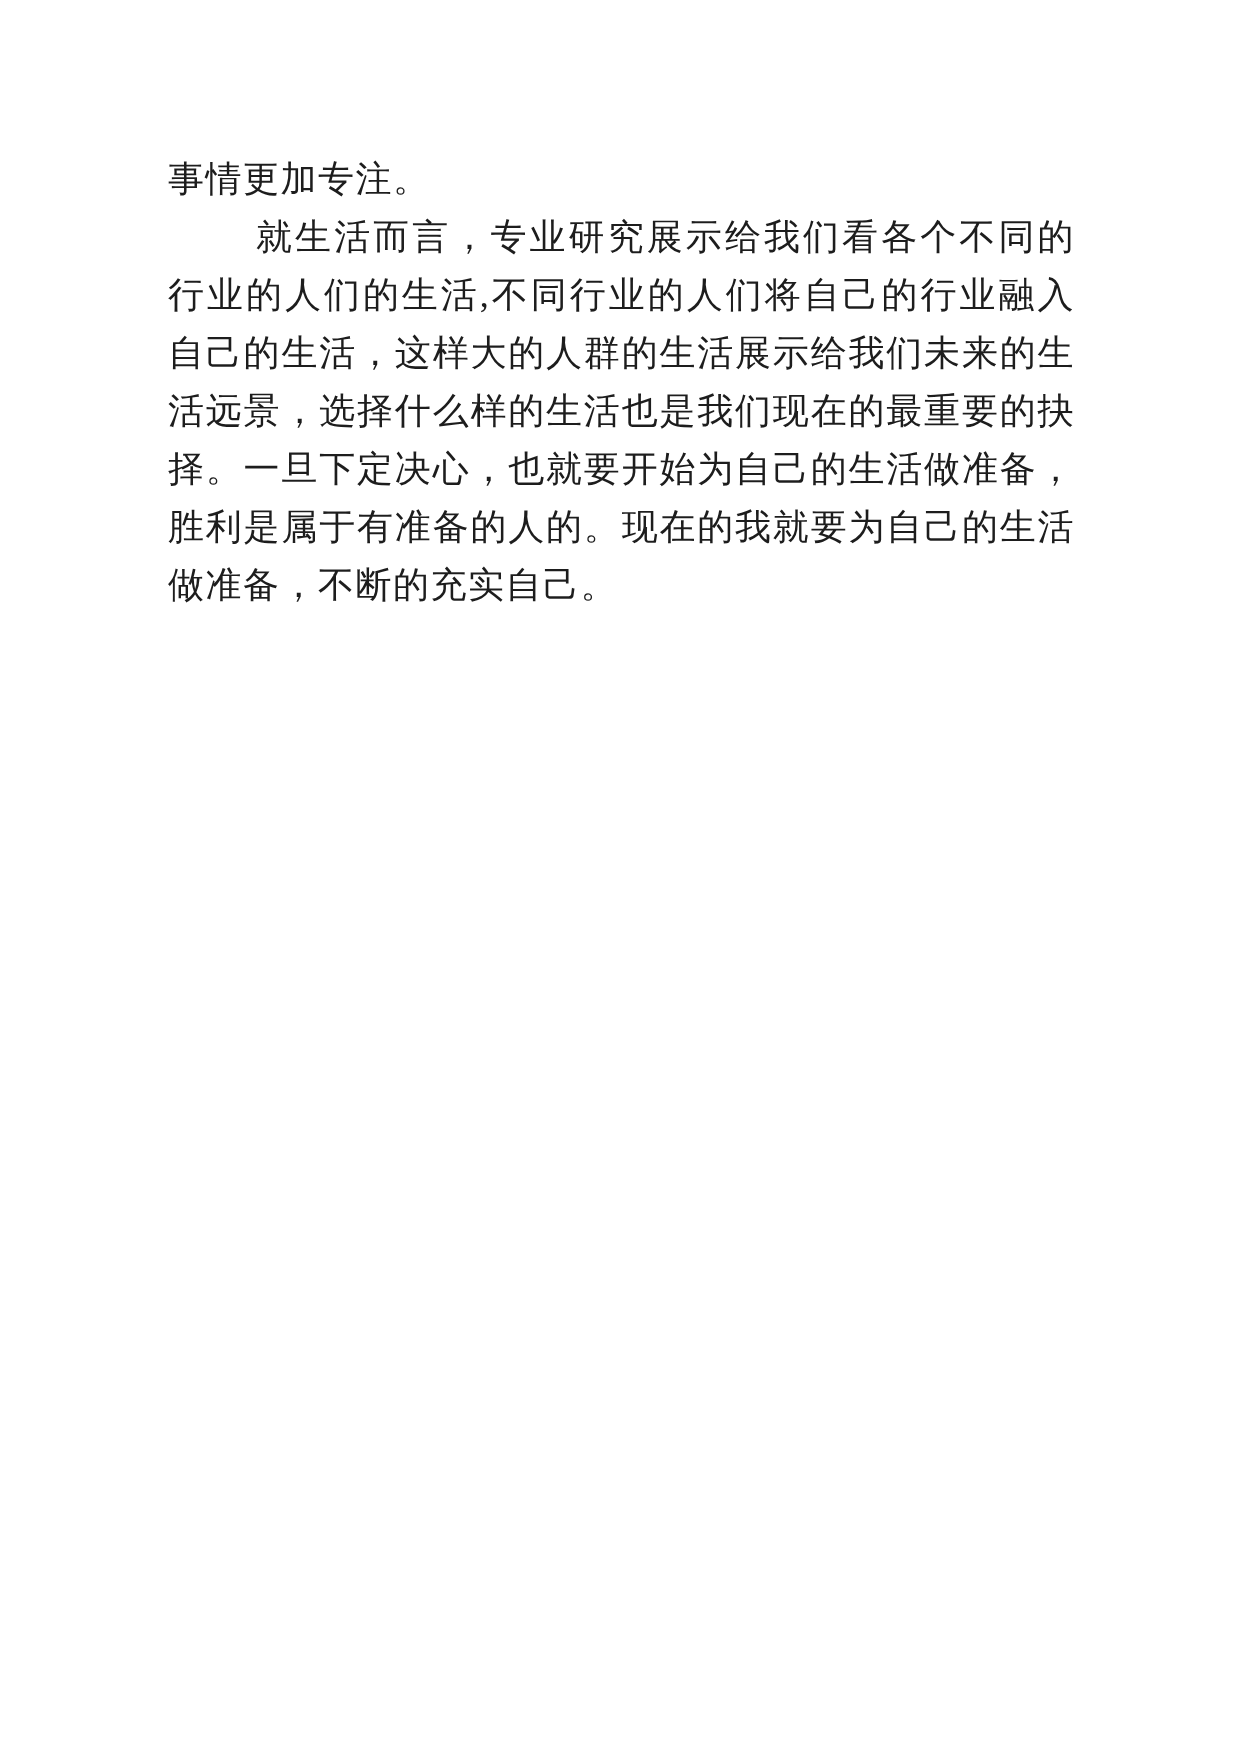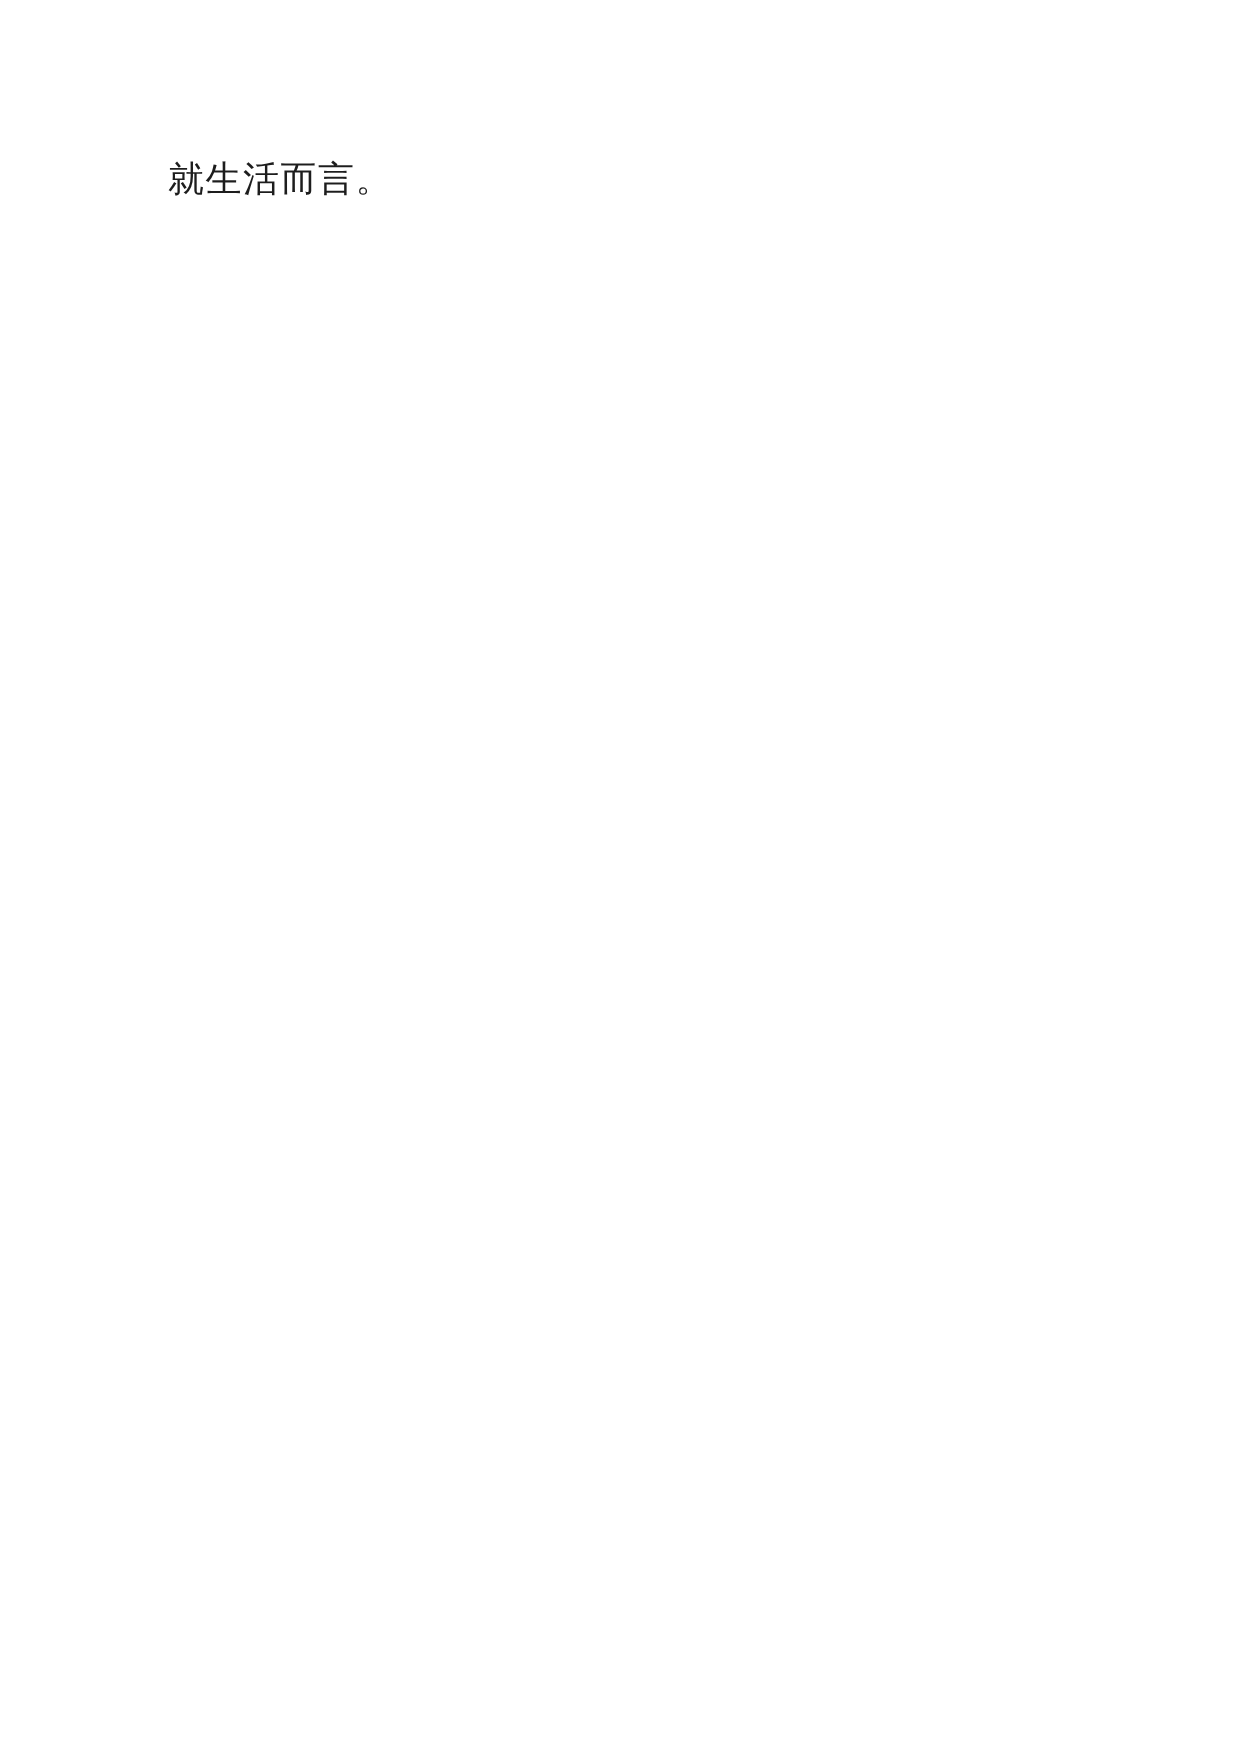--- a/index.html
+++ b/index.html
@@ -35,15 +35,16 @@
   }
   .doc-body p.indent {
     text-indent: 88px;
   }
 </style>
 </head>
 <body>
 
 <div class="page" style="background: rgb(255, 255, 255);">
   <div class="doc-body" id="doc-body" style="color: rgb(29, 29, 29);">
-      <p>就生活而言。</p>
+      <p>事情更加专注。</p>
+      <p class="indent">就生活而言，专业研究展示给我们看各个不同的行业的人们的生活,不同行业的人们将自己的行业融入自己的生活，这样大的人群的生活展示给我们未来的生活远景，选择什么样的生活也是我们现在的最重要的抉择。一旦下定决心，也就要开始为自己的生活做准备，胜利是属于有准备的人的。现在的我就要为自己的生活做准备，不断的充实自己。</p>
     </div>
 </div>
 
 </body></html>

